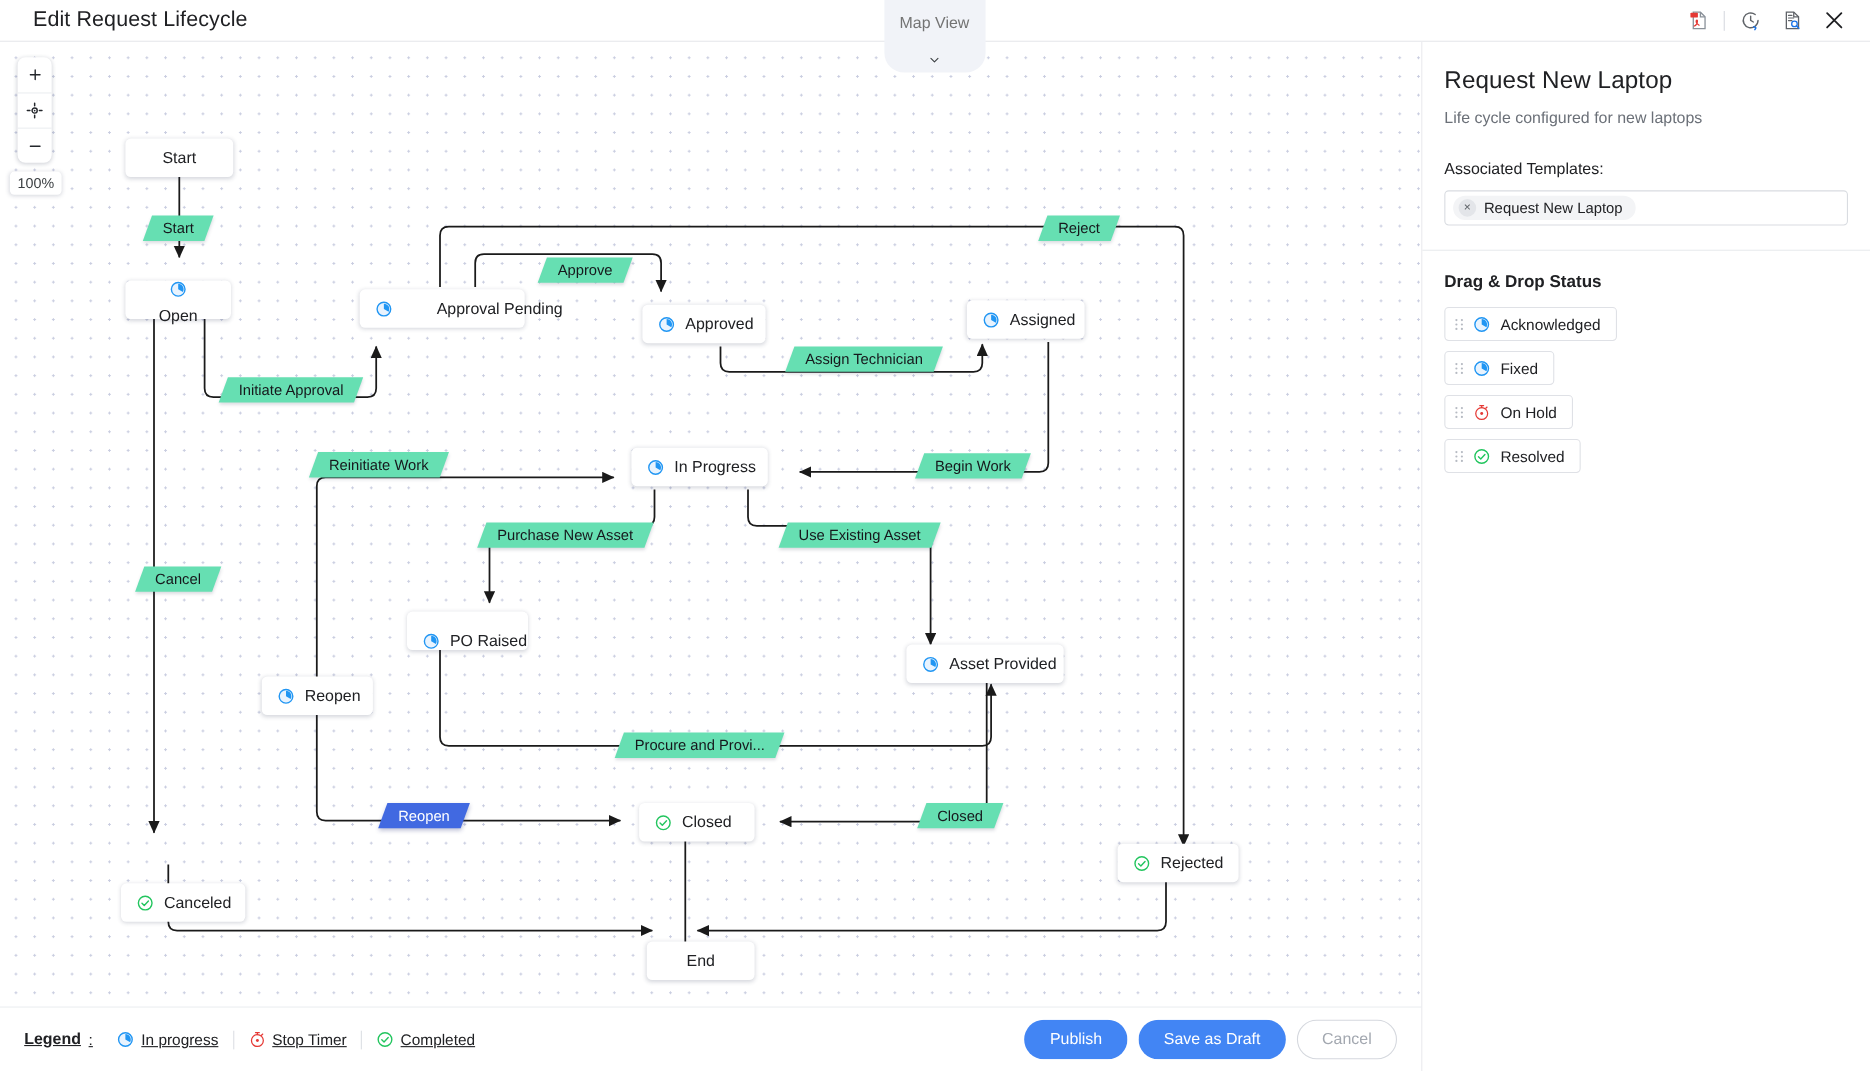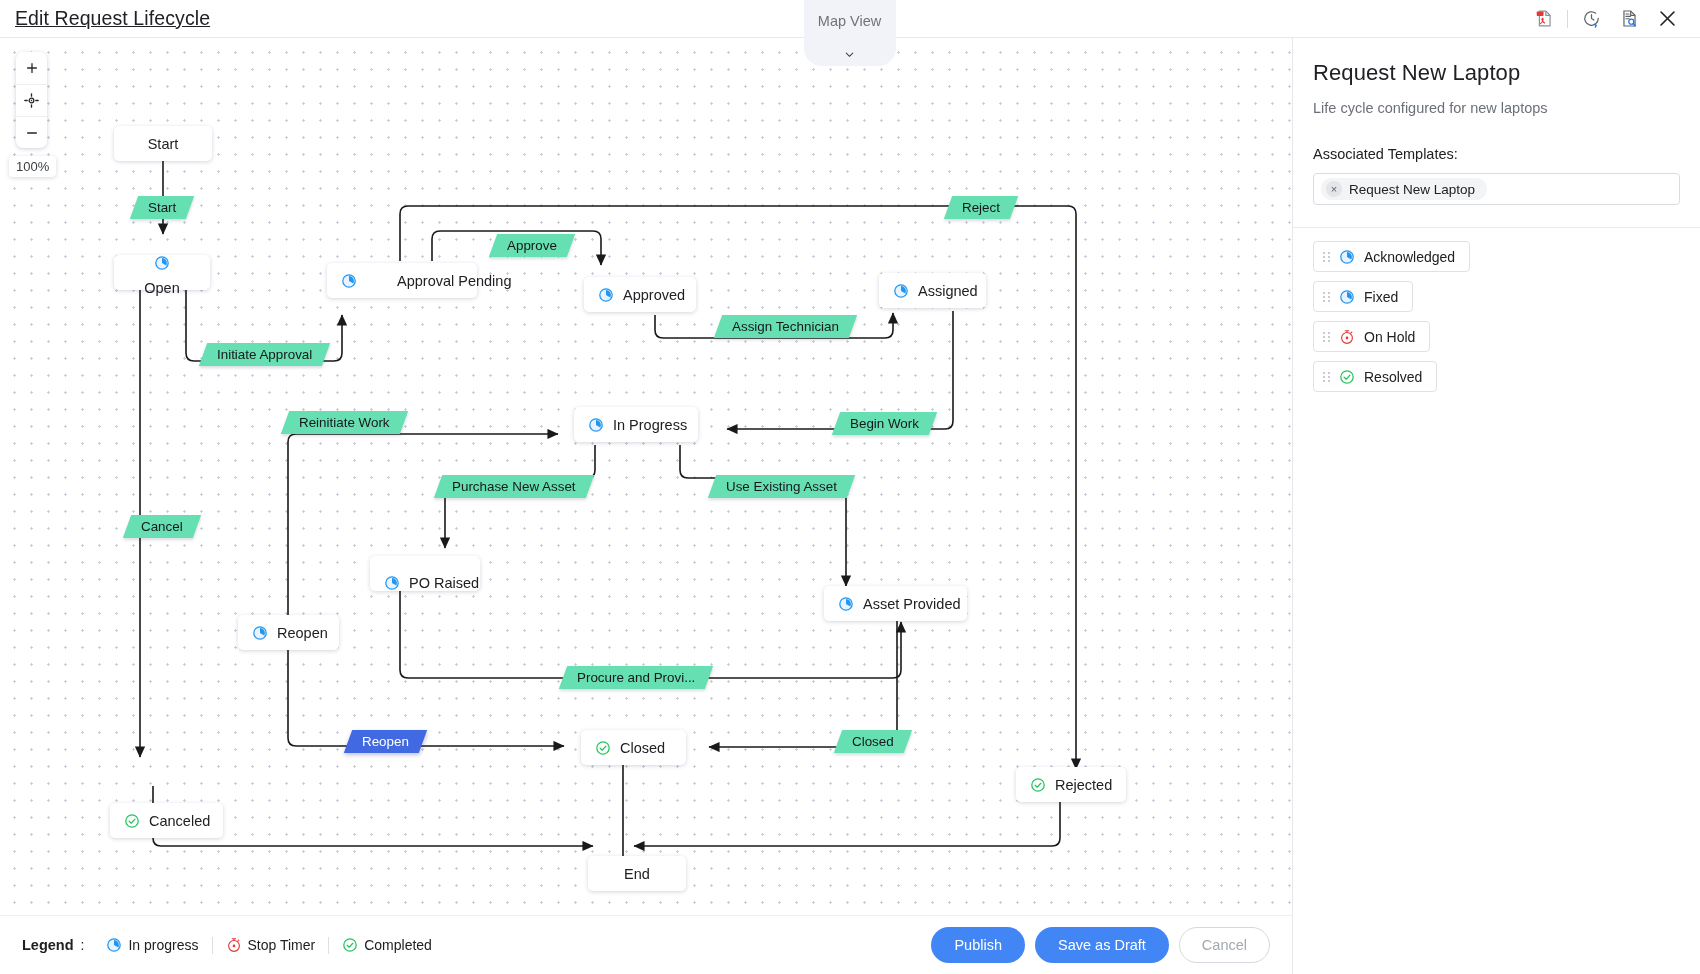--- a/index.html
+++ b/index.html
@@ -12,21 +12,21 @@
 
   
   .header {
     height: 38px; min-height: 38px;
     display: flex; align-items: center;
     background: #ffffff;
     border-bottom: 1px solid #e6e8ec;
     position: relative; z-index: 40;
   }
   .header-title {
-    font-size: 19.5px; color: #202124; padding-left: 15px; letter-spacing: .1px; text-decoration: underline;
+    font-size: 19.5px; color: #202124; padding-left: 30px; letter-spacing: .1px;
   }
   .header-center { position: absolute; left: 0; right: 0; display: flex; justify-content: center; pointer-events: none; }
   .map-view-btn {
     pointer-events: auto;
     display: flex; align-items: center; gap: 20px;
     background: #f1f3f8; border-radius: 18px;
     padding: 6px 15px 6px 14px; cursor: pointer;
     font-size: 14.5px; color: #737373; flex-direction: column;
   }
   .header-right {
@@ -90,21 +90,21 @@
   }
   .trans > span { transform: skewX(20deg); display: block; }
   .trans.sel { background: #4169e1; color: #fff; box-shadow: 1px 2px 4px rgba(40,50,120,.3); }
 
   
   .footer {
     height: 59px; min-height: 59px; display: flex; align-items: center;
     background: #fff; border-top: 1px solid #eceef1; padding: 0 22px;
     position: relative; z-index: 20;
   }
-  .legend { display: flex; align-items: center; gap: 0; font-size: 14px; color: #202124; }
+  .legend { display: flex; align-items: center; gap: 0; font-size: 14px; color: #202124; text-decoration: underline; }
   .legend-title { font-weight: bold; font-size: 14.5px; }
   .legend-colon { margin: 0 9px 0 7px; }
   .legend-item { display: flex; align-items: center; gap: 6px; padding: 0 13px; color: #202124; }
   .legend-div { width: 1px; height: 17px; background: #dcdfe4; }
   .footer-actions { margin-left: auto; display: flex; align-items: center; gap: 10px; }
   .btn {
     border-radius: 20px; font-size: 14.5px; padding: 9px 22px; cursor: pointer;
     border: 1px solid transparent; font-family: inherit;
   }
   .btn-primary { background: #4285f4; color: #ffffff; }
@@ -474,20 +474,21 @@
         <div class="tpl-box">
           <span class="chip">
             <span class="chip-x">×</span>
             <span>Request New Laptop</span>
           </span>
         </div>
       </div>
 
       <div class="panel-div"></div>
 
+      <div class="dd-title">Drag &amp; Drop Status</div>
 
       <div class="dd-list">
 
         <div class="dd-item">
           <span class="grip">
               <i></i>
               <i></i>
               <i></i>
               <i></i>
               <i></i>

